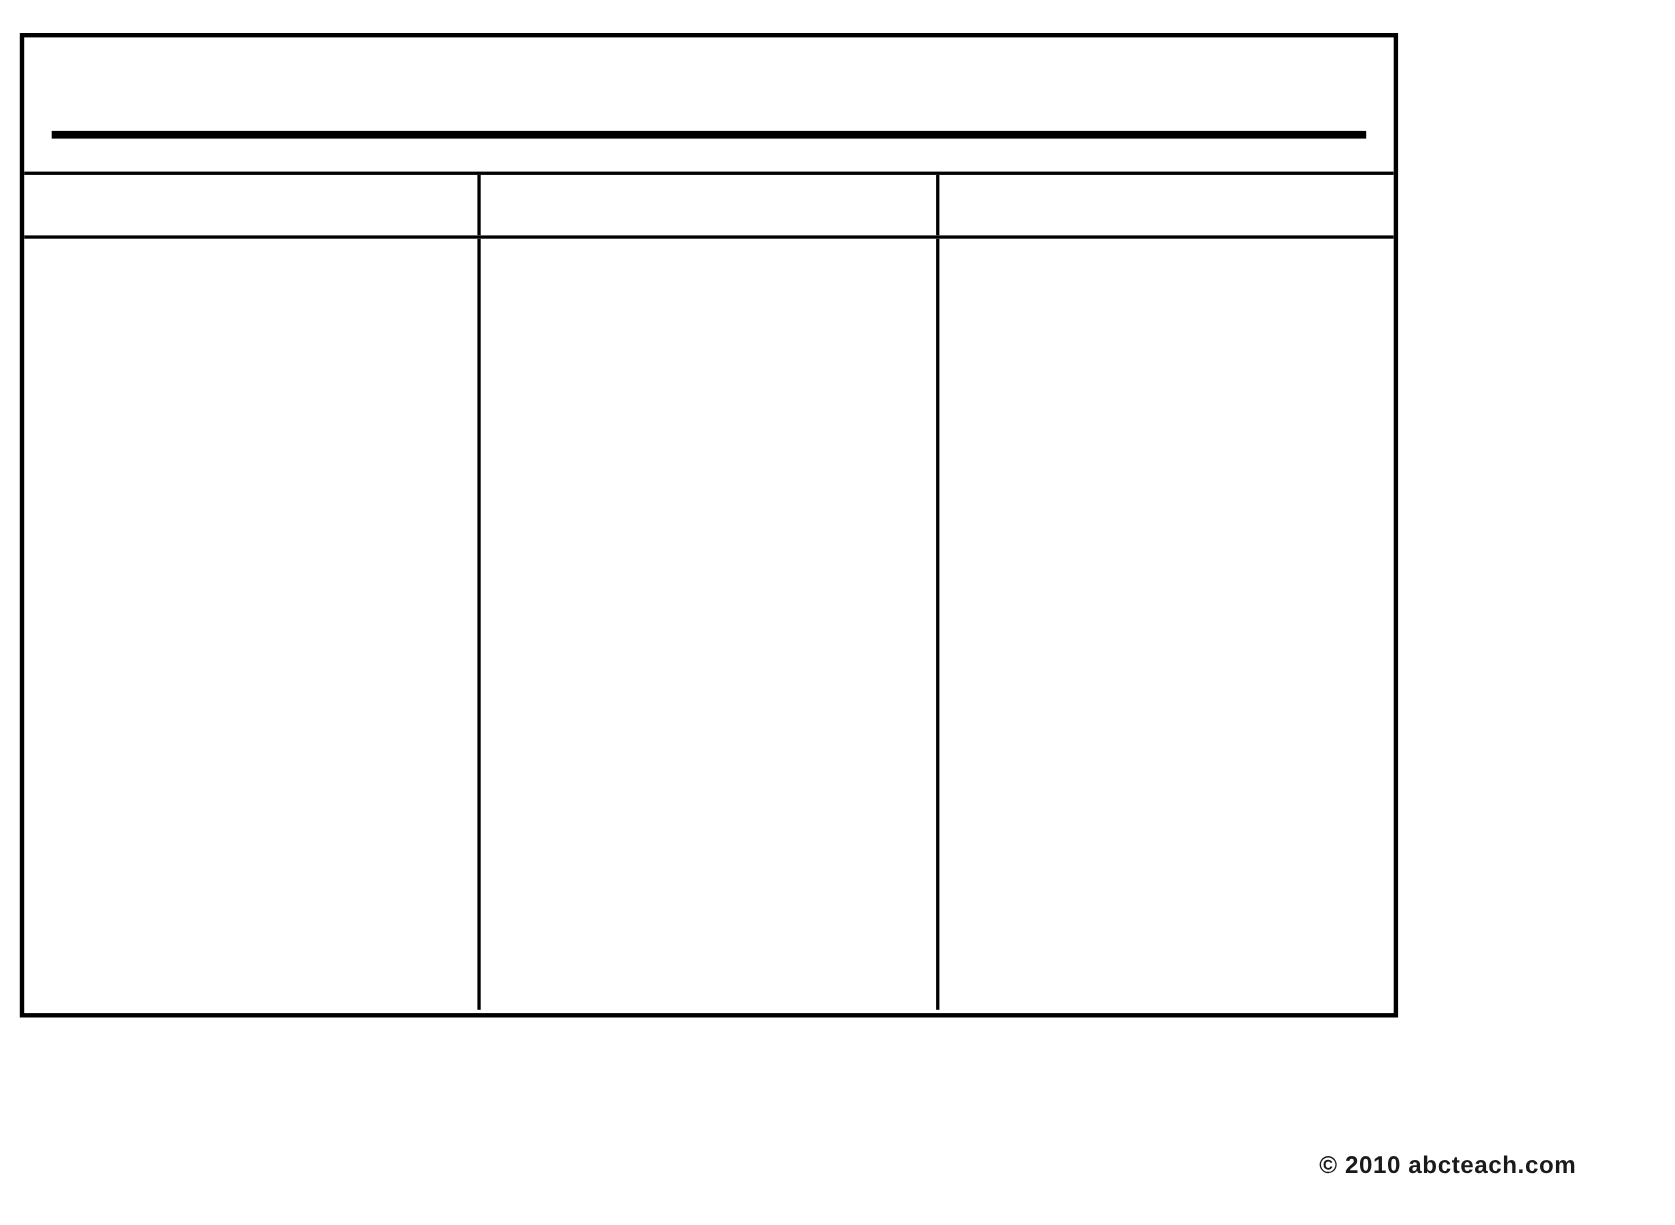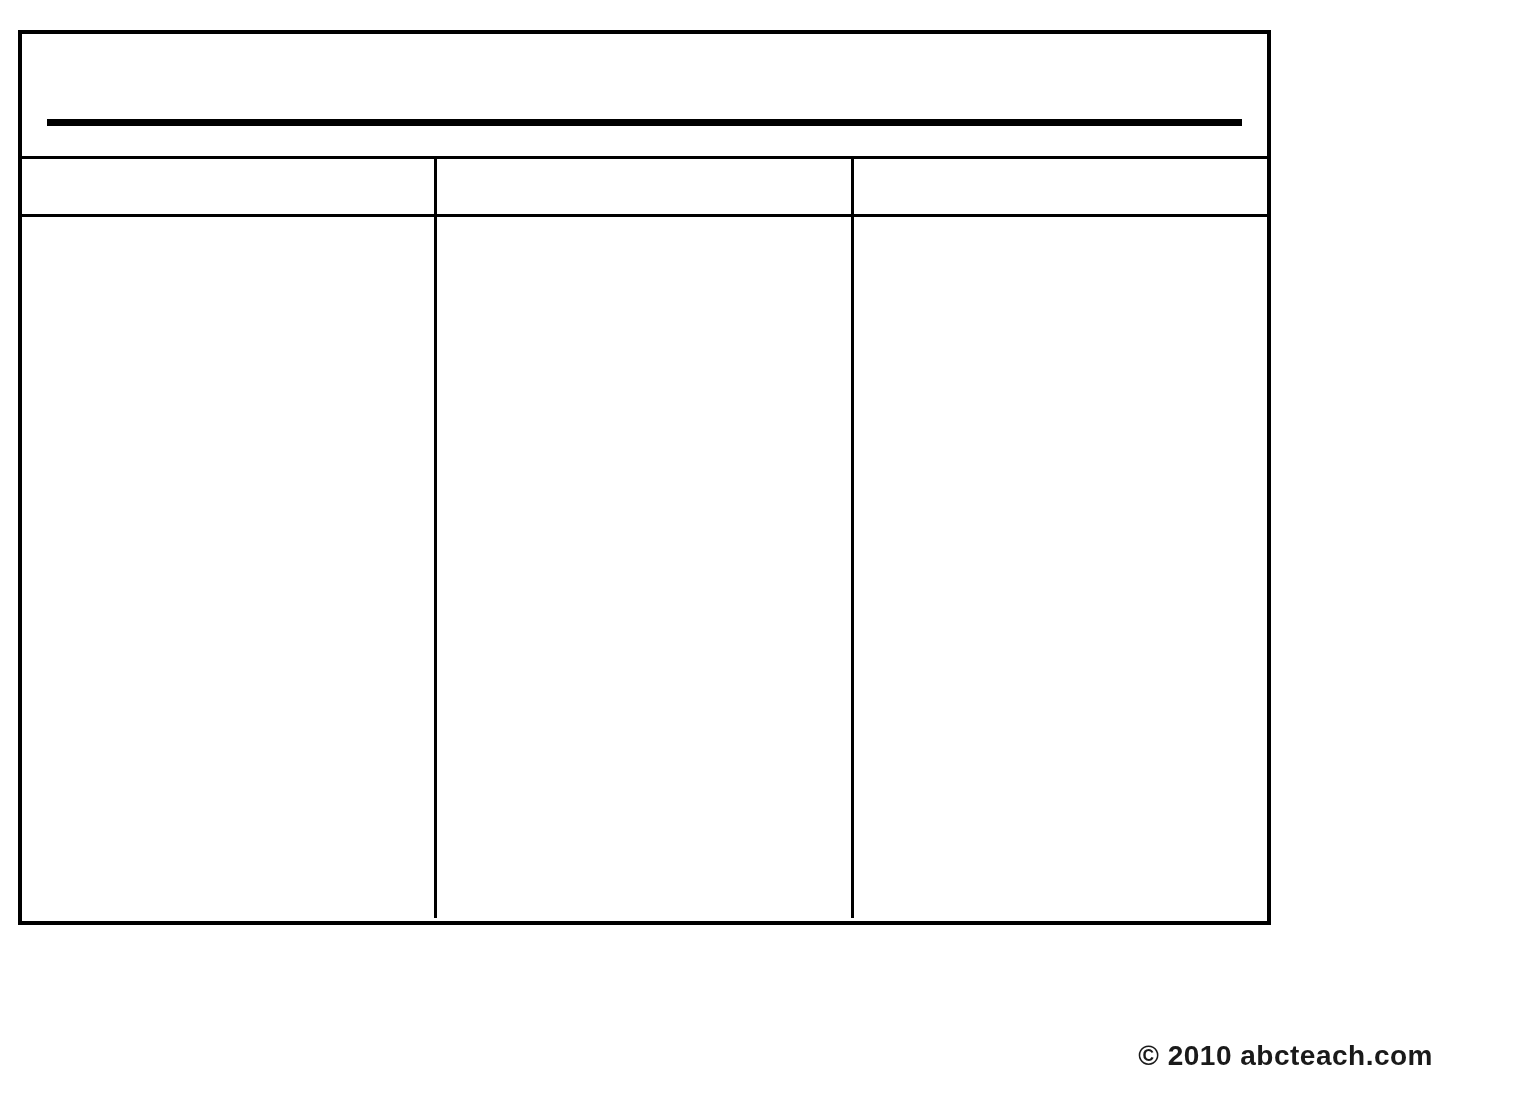--- a/index.html
+++ b/index.html
@@ -59,21 +59,21 @@
       width: 417px;
       border-right: 3px solid #000000;
     }
     .col-3 {
       flex: 1;
     }
     .copyright {
       position: absolute;
       right: 90px;
       bottom: 42px;
-      font-size: 28px;
+      font-size: 22px;
       color: #1a1a1a;
       font-weight: bold;
       letter-spacing: 0.5px;
     }
   </style>
 </head>
 <body>
 
 <div class="chart-container">
   <div class="title-section">

